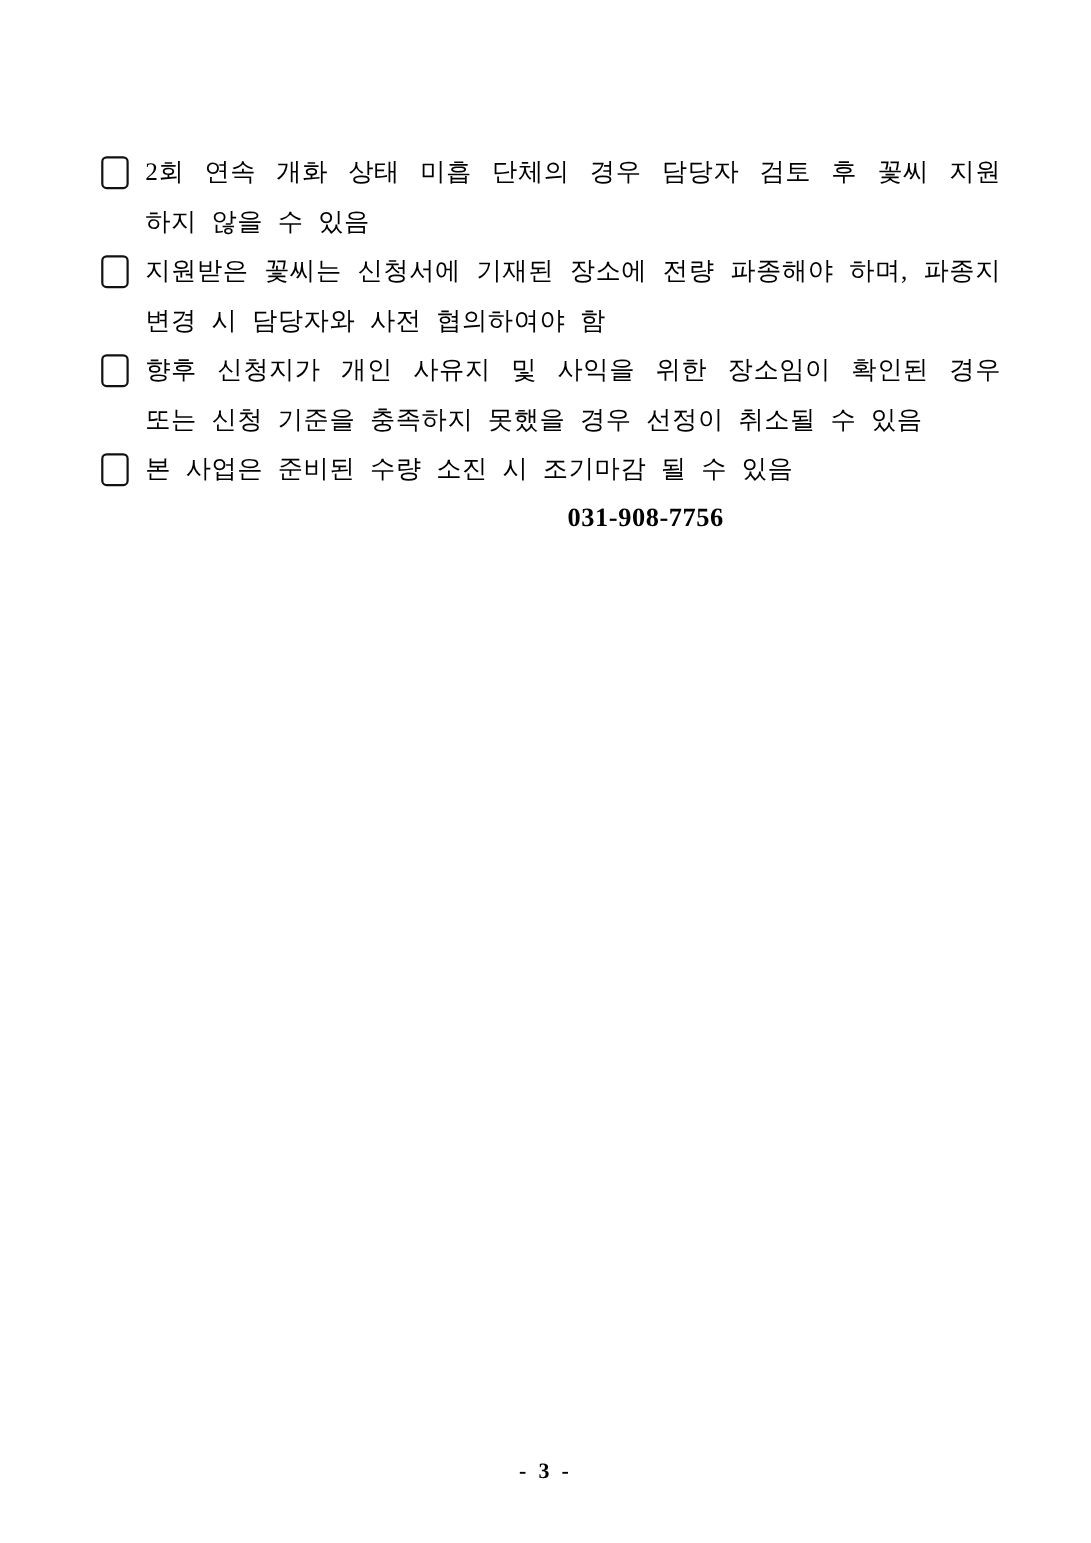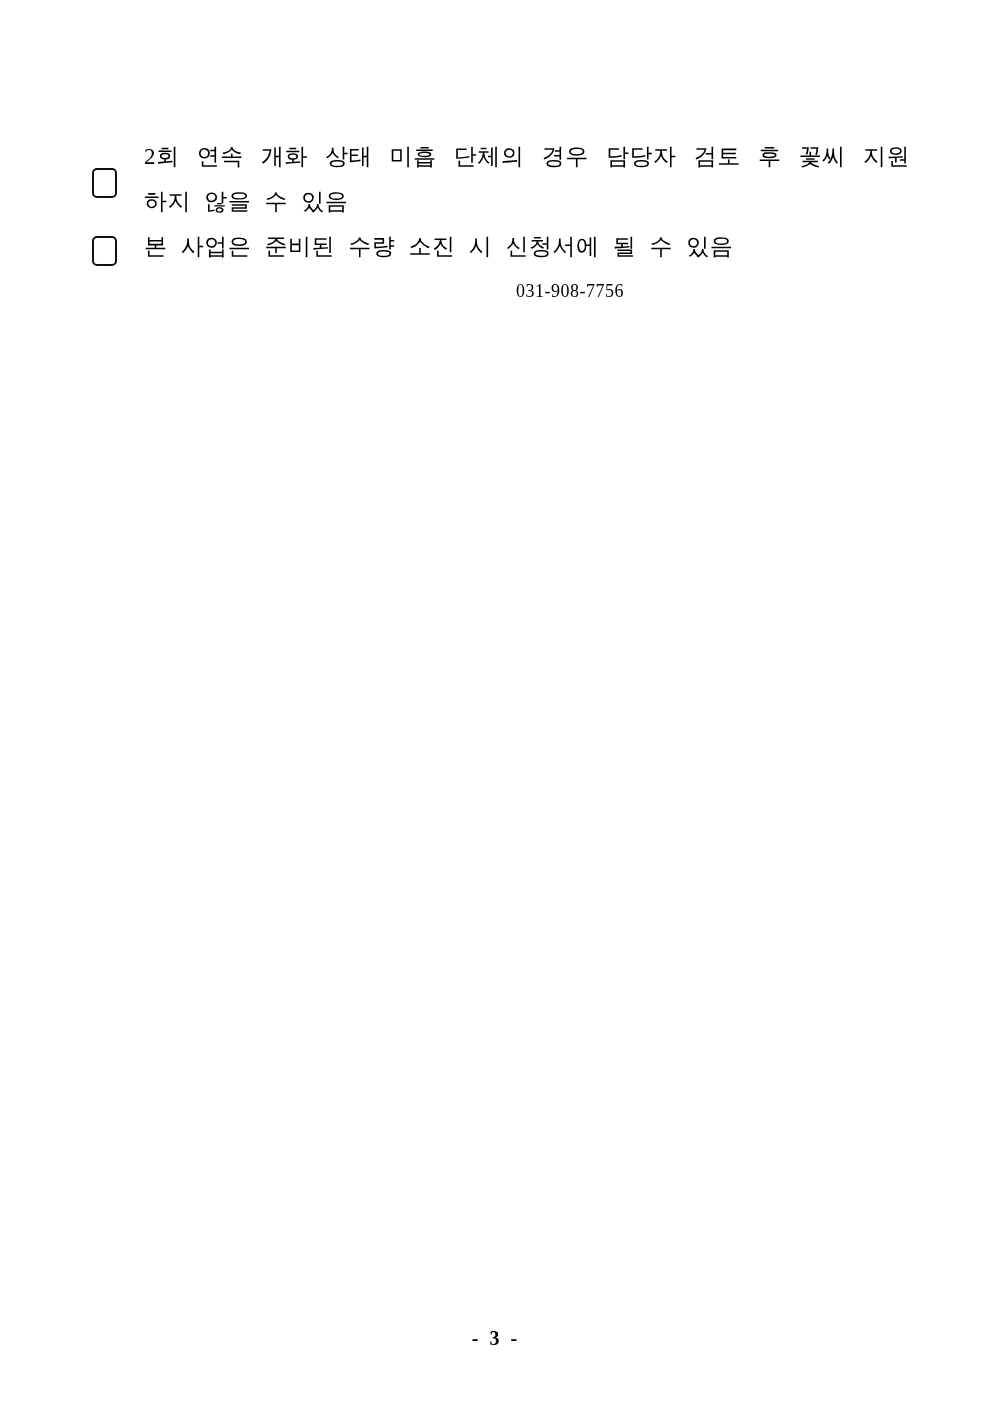--- a/index.html
+++ b/index.html
@@ -17,22 +17,21 @@
     overflow: hidden;
   }
   .content {
     position: absolute;
     top: 134px;
     left: 92px;
     right: 82px;
   }
   .item {
     display: flex;
-    align-items: center;
-    gap: 12px;
+    align-items: flex-start;
   }
   .box {
     flex: 0 0 auto;
     width: 21px;
     height: 26px;
     border: 2px solid #111111;
     border-radius: 5px;
     margin-top: 8px;
     margin-right: 15px;
     background: #ffffff;
@@ -46,22 +45,22 @@
     word-break: keep-all;
     word-spacing: 7px;
     letter-spacing: 0.5px;
   }
   .contact .text {
     font-weight: bold;
     text-align: left;
   }
   .contact-line2 {
     padding-left: 424px;
-    font-weight: normal;
-    font-size: 18px;
+    font-weight: bold;
+    font-size: 24px;
     line-height: 45px;
     letter-spacing: 0.5px;
   }
   .page-number {
     position: absolute;
     left: 0;
     right: 0;
     top: 1327px;
     text-align: center;
     font-size: 20px;
@@ -75,25 +74,33 @@
 
 <div class="page">
   <div class="content">
 
     <div class="item">
       <span class="box"></span>
       <div class="text">2회 연속 개화 상태 미흡 단체의 경우 담당자 검토 후 꽃씨 지원 하지 않을 수 있음</div>
     </div>
 
 
-
+    <div class="item">
+      <span class="box"></span>
+      <div class="text">지원받은 꽃씨는 신청서에 기재된 장소에 전량 파종해야 하며, 파종지 변경 시 담당자와 사전 협의하여야 함</div>
+    </div>
 
     <div class="item">
       <span class="box"></span>
-      <div class="text">본 사업은 준비된 수량 소진 시 신청서에 될 수 있음</div>
+      <div class="text">향후 신청지가 개인 사유지 및 사익을 위한 장소임이 확인된 경우 또는 신청 기준을 충족하지 못했을 경우 선정이 취소될 수 있음</div>
+    </div>
+
+    <div class="item">
+      <span class="box"></span>
+      <div class="text">본 사업은 준비된 수량 소진 시 조기마감 될 수 있음</div>
     </div>
 
 
     <div class="contact-line2">031-908-7756</div>
 
   </div>
 
   <div class="page-number">- 3 -</div>
 </div>
 

